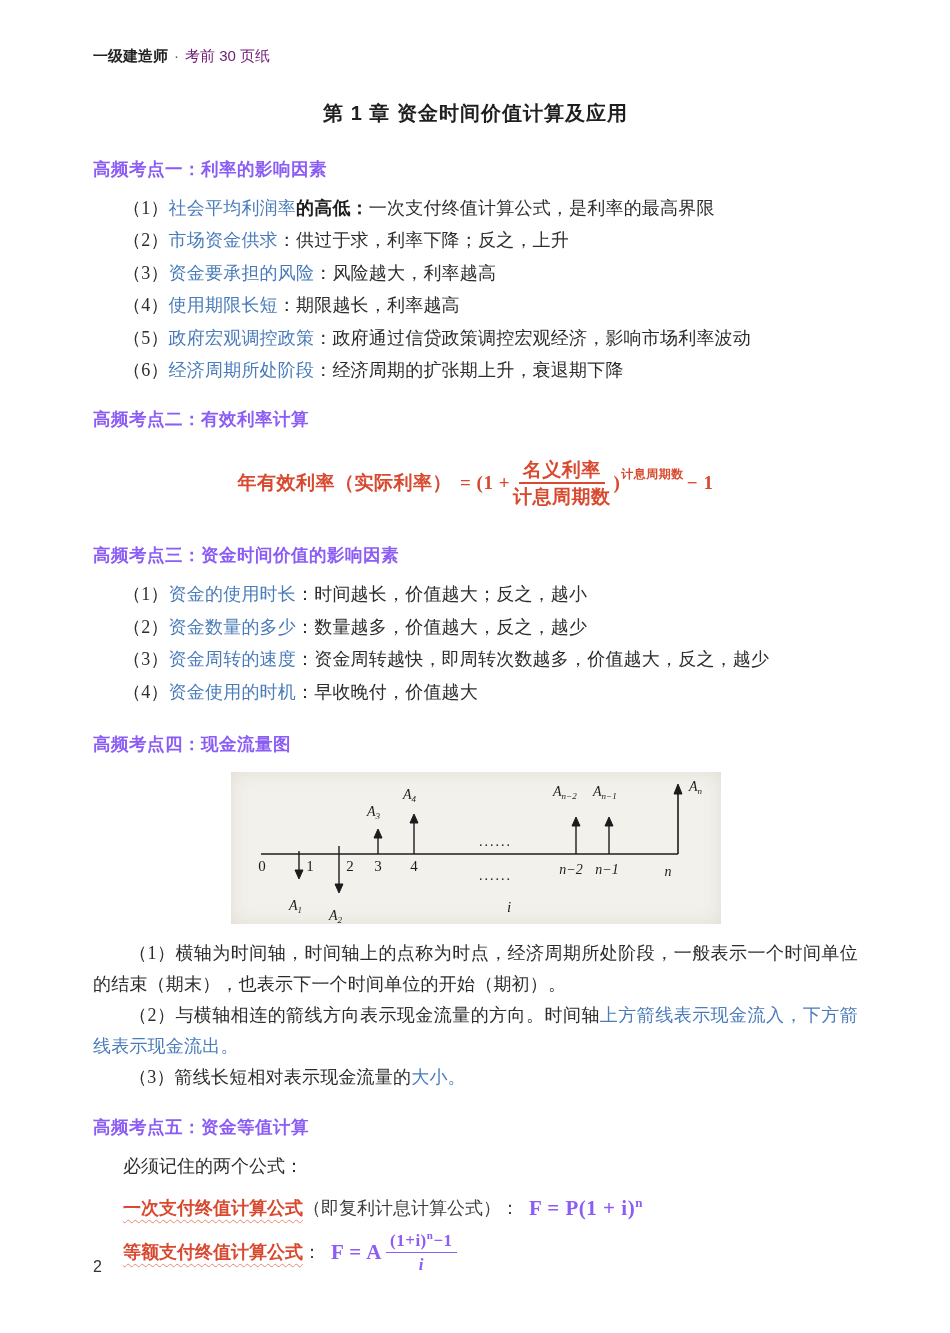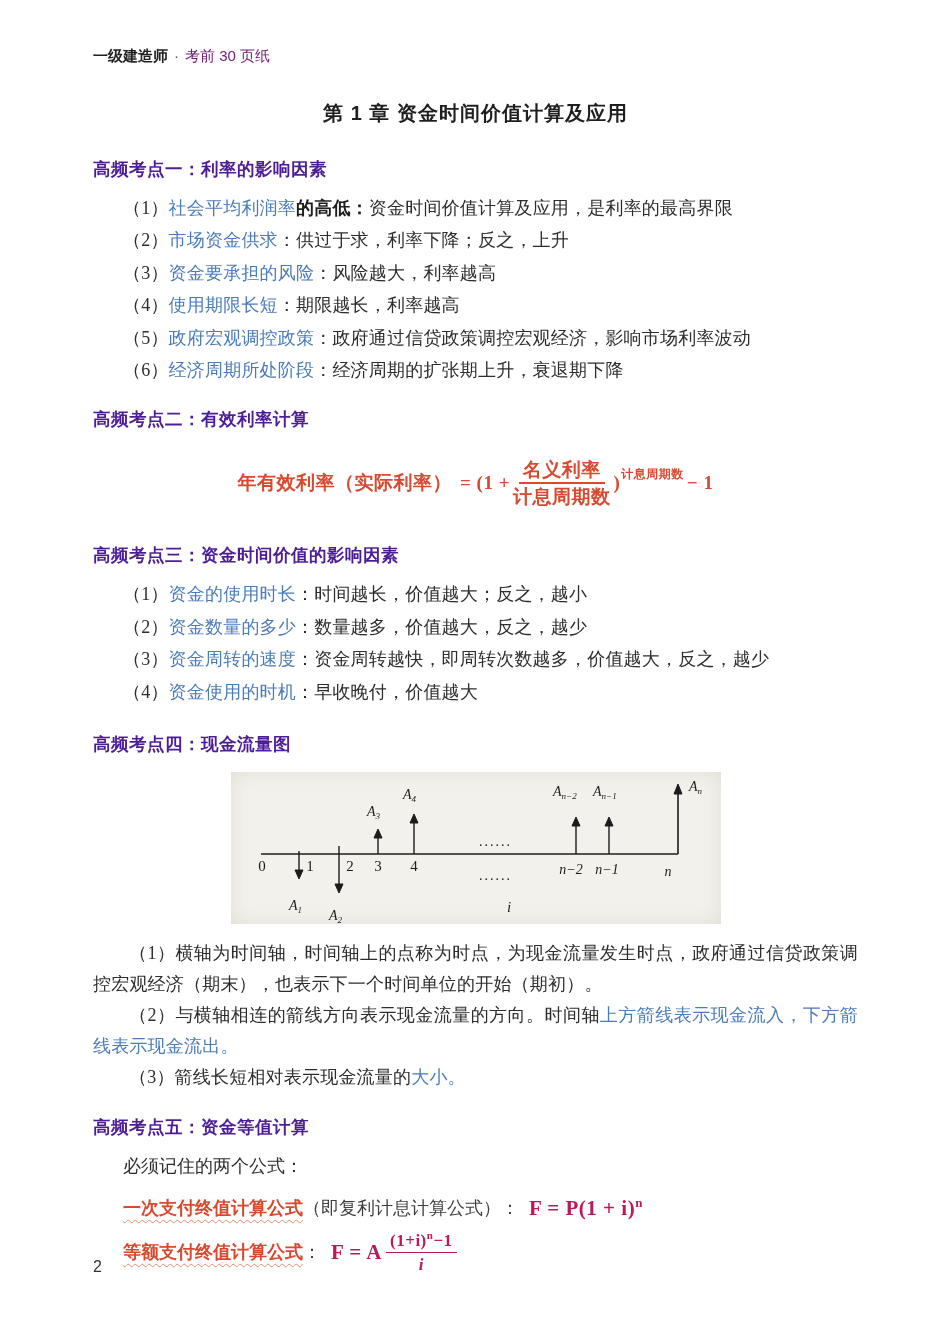--- a/index.html
+++ b/index.html
@@ -25,21 +25,21 @@
     margin-top:34px;
     text-align:center;
     font-family:"Liberation Sans","DejaVu Sans",sans-serif;
     font-size:20px; font-weight:bold; color:#1f1f1f;
     letter-spacing:1px;
   }
 
   
   h2.sec {
     font-family:"Liberation Sans","DejaVu Sans",sans-serif;
-    font-size:17.5px; font-weight:bold; color:#4c1d95;
+    font-size:17.5px; font-weight:bold; color:#8b5cf6;
     letter-spacing:0.5px;
   }
   .sec-1 { margin-top:30px; }
   .sec-2 { margin-top:21px; }
   .sec-3 { margin-top:24px; }
   .sec-4 { margin-top:24px; }
   .sec-5 { margin-top:22px; }
 
   
   .kplist { margin-top:11px; }
@@ -90,21 +90,21 @@
   
   .intro { margin-top:12px; padding-left:30px; font-size:18px; line-height:30px;font-family:Liberation Serif, serif; }
   .f-line { padding-left:30px; margin-top:14px; font-size:18px; display:flex; align-items:center; }
   .f-line2 { margin-top:8px; }
   .red-term {
     color:#d8492f; font-weight:bold;
     text-decoration:underline; text-decoration-style:wavy; text-decoration-color:#e08a74;
     text-underline-offset:5px; text-decoration-thickness:1px;
   }
   .note { color:#3f3f3f; }
-  .red-f { color:#be185d; font-weight:bold; font-size:21px; margin-left:10px; letter-spacing:0.5px; }
+  .red-f { color:#8b5cf6; font-weight:bold; font-size:21px; margin-left:10px; letter-spacing:0.5px; }
   .red-f sup { font-size:13px; }
   .red-frac { font-size:17px; margin-left:4px; }
   .red-frac .fn { border-bottom:1.5px solid currentColor; }
   .red-frac sup { font-size:11px; }
 
   
   .page-num {
     position:absolute; left:93px; top:1258px;
     font-family:"Liberation Sans","DejaVu Sans",sans-serif;
     font-size:16px; color:#333;
@@ -117,21 +117,21 @@
   <div class="content">
 
     <div class="doc-header">
       <span class="brand">一级建造师</span><span class="hsep">·</span><span class="hsub">考前 30 页纸</span>
     </div>
 
     <div class="chapter-title">第 1 章 资金时间价值计算及应用</div>
 
     <h2 class="sec sec-1">高频考点一：利率的影响因素</h2>
     <div class="kplist">
-      <p class="item"><span>（1）</span><span class="term">社会平均利润率</span><span class="bold">的高低：</span><span></span><span>资金时间价值计算及应用，是利率的最高界限</span></p>
+      <p class="item"><span>（1）</span><span class="term">社会平均利润率</span><span class="bold">的高低：</span><span></span><span>一次支付终值计算公式，是利率的最高界限</span></p>
       <p class="item"><span>（2）</span><span class="term">市场资金供求</span><span class="bold"></span><span>：</span><span>供过于求，利率下降；反之，上升</span></p>
       <p class="item"><span>（3）</span><span class="term">资金要承担的风险</span><span class="bold"></span><span>：</span><span>风险越大，利率越高</span></p>
       <p class="item"><span>（4）</span><span class="term">使用期限长短</span><span class="bold"></span><span>：</span><span>期限越长，利率越高</span></p>
       <p class="item"><span>（5）</span><span class="term">政府宏观调控政策</span><span class="bold"></span><span>：</span><span>政府通过信贷政策调控宏观经济，影响市场利率波动</span></p>
       <p class="item"><span>（6）</span><span class="term">经济周期所处阶段</span><span class="bold"></span><span>：</span><span>经济周期的扩张期上升，衰退期下降</span></p>
     </div>
 
     <h2 class="sec sec-2">高频考点二：有效利率计算</h2>
     <div class="formula-box">
       <span class="f-part">年有效利率（实际利率）</span>
@@ -195,21 +195,21 @@
         <text x="98" y="148" font-size="14" class="it"><tspan>A</tspan><tspan class="sub" dy="3">2</tspan></text>
 
         <text x="248" y="74" font-size="14" letter-spacing="2">......</text>
         <text x="248" y="108" font-size="14" letter-spacing="2">......</text>
 
         <text x="276" y="140" font-size="15" class="it">i</text>
       </svg>
     </div>
 
     <div class="paras">
-      <p class="para"><span>（1）</span><span>横轴为时间轴，时间轴上的点称为时点，为现金流量发生时点，政府通过信贷政策调控宏观经济（期末），也表示下一个时间单位的开始（期初）。</span><span class="blue"></span><span></span></p>
+      <p class="para"><span>（1）</span><span>横轴为时间轴，时间轴上的点称为时点，经济周期所处阶段，一般表示一个时间单位的结束（期末），也表示下一个时间单位的开始（期初）。</span><span class="blue"></span><span></span></p>
       <p class="para"><span>（2）</span><span>与横轴相连的箭线方向表示现金流量的方向。时间轴</span><span class="blue">上方箭线表示现金流入，下方箭线表示现金流出。</span><span></span></p>
       <p class="para"><span>（3）</span><span>箭线长短相对表示现金流量的</span><span class="blue">大小。</span><span></span></p>
     </div>
 
     <h2 class="sec sec-5">高频考点五：资金等值计算</h2>
     <p class="intro">必须记住的两个公式：</p>
 
     <div class="f-line">
       <span class="red-term">一次支付终值计算公式</span>
       <span class="note">（即复利计息计算公式）：</span>

